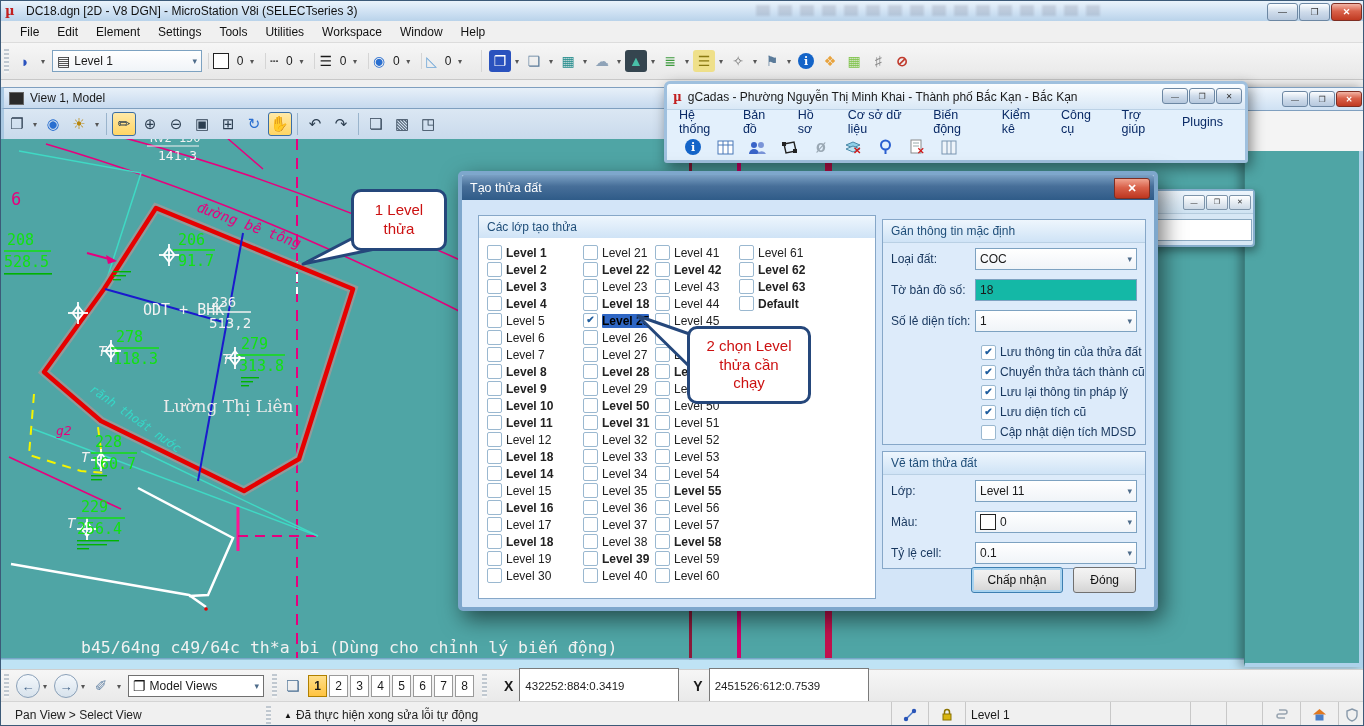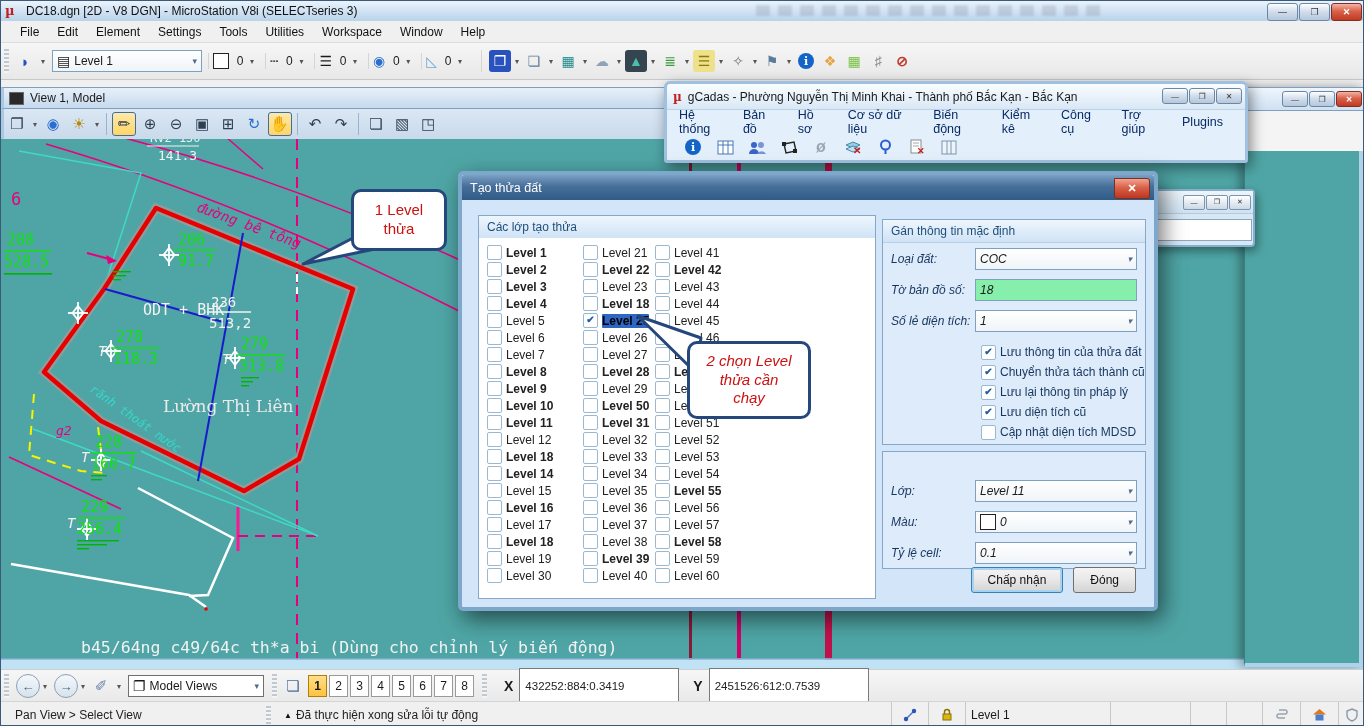--- a/index.html
+++ b/index.html
@@ -70,33 +70,33 @@
   #lvl-list{position:absolute;left:0;top:22px;right:0;bottom:0;background:#fff;}
   .lvlcol{position:absolute;top:6px;width:82px;}
   .lvl{display:flex;align-items:center;height:17px;}
   .cb{width:13px;height:13px;background:#fff;border:1px solid #9ab8d0;border-radius:2px;margin-right:4px;flex:none;font-size:10px;line-height:11px;color:#1f5d9e;text-align:center;font-weight:bold;}
   .lbl{white-space:nowrap;color:#222;}
   .lbl.b{font-weight:bold;}
   .lbl.sel{background:#2E66C4;color:#000000;padding:0 0;border-radius:1px;}
   #grp-assign{left:420px;top:44px;width:262px;height:224px;background:#ddebfa;}
   #grp-draw{left:420px;top:276px;width:262px;height:116px;background:#ddebfa;}
   .fields{position:absolute;left:0;top:22px;right:0;padding:6px 8px;}
-  .frow{display:flex;align-items:center;margin-bottom:9px;font-style:italic;}
+  .frow{display:flex;align-items:center;margin-bottom:9px;}
   .flab{width:84px;flex:none;color:#17365d;}
   .frow .combo,.frow .tinput{flex:1;height:22px;}
-  .tinput{background:#86efac;border:1px solid #7da2c1;display:flex;align-items:center;padding:0 4px;box-sizing:border-box;}
+  .tinput{background:#14b8a6;border:1px solid #7da2c1;display:flex;align-items:center;padding:0 4px;box-sizing:border-box;}
   .ckrow{display:flex;align-items:center;height:20px;margin-left:90px;}
   .ckrow .lbl{color:#17365d;}
   .btnrow{position:absolute;right:18px;bottom:14px;display:flex;}
   .pbtn{height:24px;padding:0 16px;border:1px solid #707070;border-radius:3px;background:linear-gradient(180deg,#f4f4f4,#e9e9e9 45%,#d4d4d4);display:flex;align-items:center;margin-left:10px;color:#111;}
   .pbtn.focus{border:1px solid #3c7fb1;box-shadow:0 0 0 2px #a8d3f0 inset;}
   
   .callout{z-index:61;background:#fff;border:3px solid #25477B;border-radius:10px;color:#CC1111;font-size:15px;text-align:center;display:flex;align-items:center;justify-content:center;white-space:pre-line;line-height:1.25;}
   #callout1{left:350px;top:188px;width:90px;height:56px;}
-  #callout2{left:686px;top:340px;width:118px;height:72px;font-style:italic;}
+  #callout2{left:686px;top:325px;width:118px;height:72px;}
   #pointer-overlay{left:0;top:0;z-index:60;pointer-events:none;}
   
   #bottombar{left:0;top:668px;width:1364px;height:32px;background:linear-gradient(180deg,#f6f6f6,#e9e9e9);border-top:1px solid #cfcfcf;display:flex;align-items:center;z-index:70;}
   .roundbtn{width:22px;height:22px;border-radius:50%;border:1px solid #8aa0b8;background:linear-gradient(180deg,#f4f8fc,#d7e2ec);display:flex;align-items:center;justify-content:center;color:#44658a;font-size:13px;margin-left:4px;}
   #mv-combo{width:136px;height:22px;margin-left:4px;background:#fff;border:1px solid #707070;display:flex;align-items:center;padding:0 4px;box-sizing:border-box;}
   .vnum{width:17px;height:20px;border:1px solid #9a9a9a;background:#fff;display:inline-flex;align-items:center;justify-content:center;margin-left:2px;font-size:12px;}
   .vnum.active{background:linear-gradient(180deg,#ffdf8a,#ffc340);border:1px solid #b08000;font-weight:bold;}
   .xy-label{font-weight:bold;font-size:14px;margin:0 6px 0 14px;}
   .xy-input{width:160px;height:36px;border:1px solid #7a7a7a;background:#fff;display:flex;align-items:center;padding:0 5px;box-sizing:border-box;font-size:11.5px;color:#222;}
   
@@ -698,20 +698,38 @@
             </div>
             <div class="lvl">
               <span class="cb"></span>
               <span class="lbl">Level 59</span>
             </div>
             <div class="lvl">
               <span class="cb"></span>
               <span class="lbl">Level 60</span>
             </div>
           </div>
+        <div class="lvlcol" style="left:260px;">
+            <div class="lvl">
+              <span class="cb"></span>
+              <span class="lbl">Level 61</span>
+            </div>
+            <div class="lvl">
+              <span class="cb"></span>
+              <span class="lbl b">Level 62</span>
+            </div>
+            <div class="lvl">
+              <span class="cb"></span>
+              <span class="lbl b">Level 63</span>
+            </div>
+            <div class="lvl">
+              <span class="cb"></span>
+              <span class="lbl b">Default</span>
+            </div>
+          </div>
       </div>
     </div>
 
     <div id="grp-assign" class="group">
       <div class="ghead">Gán thông tin mặc định</div>
       <div class="fields" id="assign-fields">
           <div class="frow">
             <span class="flab">Loại đất:</span>
             <div class="combo">
               <span class="fval">COC</span>
@@ -750,20 +768,21 @@
             <span class="lbl">Lưu diện tích cũ</span>
           </div>
           <div class="ckrow">
             <span class="cb"></span>
             <span class="lbl">Cập nhật diện tích MDSD</span>
           </div>
         </div>
     </div>
 
     <div id="grp-draw" class="group">
+      <div class="ghead">Vẽ tâm thửa đất</div>
       <div class="fields" id="draw-fields">
           <div class="frow">
             <span class="flab">Lớp:</span>
             <div class="combo">
               <span class="fval">Level 11</span>
               <span class="drop">▾</span>
             </div>
           </div>
           <div class="frow">
             <span class="flab">Màu:</span>

